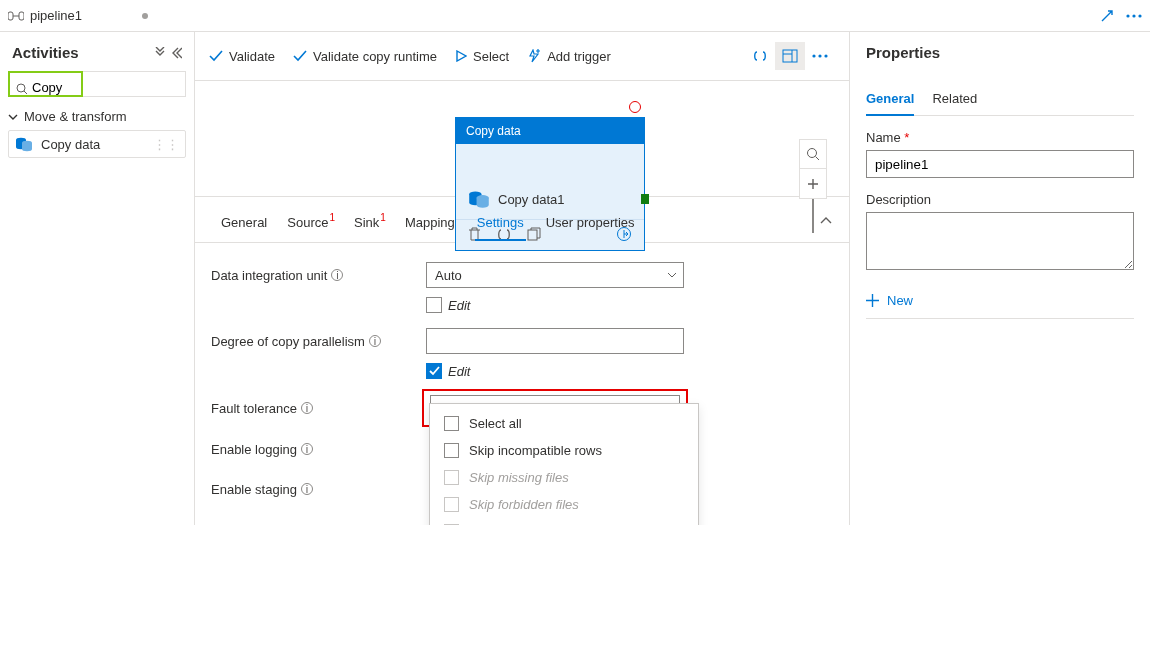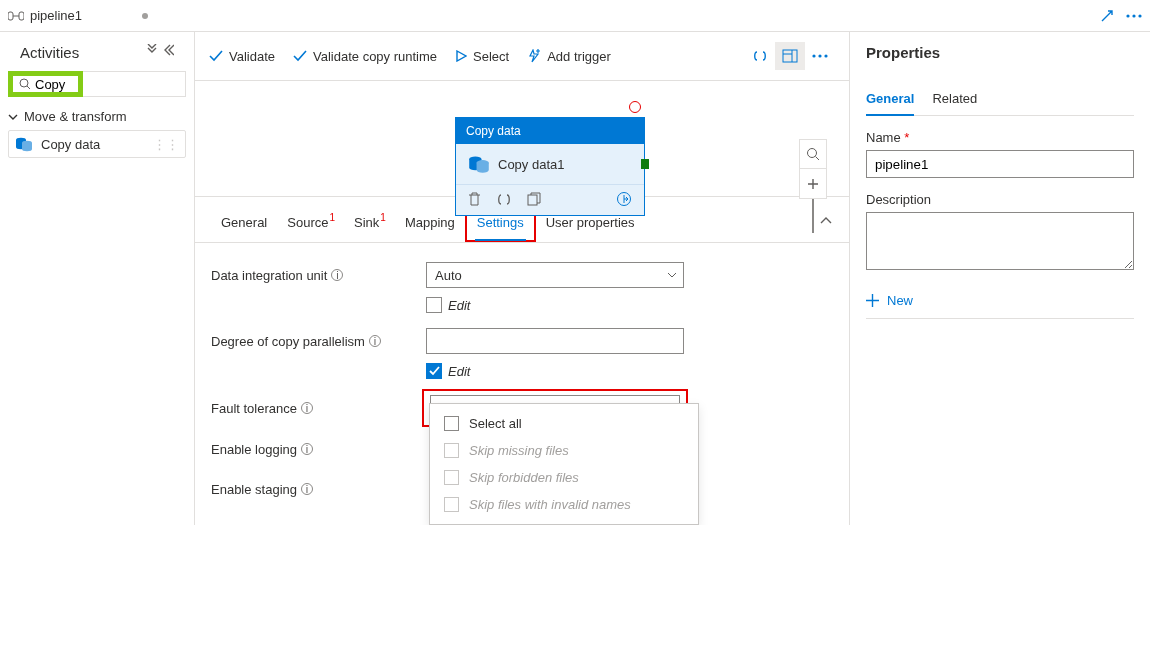--- a/index.html
+++ b/index.html
@@ -7,23 +7,23 @@
 .root { display: flex; flex-direction: column; height: 525px; width: 1150px; }
 .top-bar { display: flex; align-items: center; height: 32px; border-bottom: 1px solid #e1dfdd; padding: 0 8px; }
 .top-bar .tab-icon { margin-right: 6px; }
 .top-bar .tab-name { flex: 0 0 auto; }
 .top-bar .tab-dirty { width: 6px; height: 6px; border-radius: 50%; background: #a19f9d; margin-left: 60px; display: inline-block; }
 .top-bar .spacer { flex: 1; }
 .top-bar .expand-icon { color: #0078d4; margin-right: 12px; cursor: pointer; }
 .top-bar .more-icon { color: #0078d4; cursor: pointer; }
 .main { display: flex; flex: 1; overflow: hidden; }
 .sidebar { width: 195px; border-right: 1px solid #e1dfdd; padding: 6px 8px; }
-.sidebar-header { display: flex; align-items: flex-start; font-weight: 400; font-size: 15px; margin: 6px 12px 10px; }
+.sidebar-header { display: flex; align-items: center; font-weight: 700; font-size: 15px; margin: 6px 4px 10px; }
 .sidebar-header .collapse-icons { margin-left: auto; display: flex; gap: 6px; color: #605e5c; }
-.search-wrap { position: relative; border: 5px solid #84cc16; height: 26px; display: flex; align-items: center; padding: 0 6px; width: 75px; background:#fff; }
+.search-wrap { position: relative; border: 2px solid #84cc16; height: 26px; display: flex; align-items: flex-end; padding: 0 6px; width: 75px; background:#fff; }
 .search-wrap input { border: none; outline: none; font-size: 13px; width: 100%; }
 .search-icon-sm { color: #605e5c; margin-right: 4px; }
 .sidebar-row { border:1px solid #e1dfdd; border-top:none; height:26px; width:178px; }
 .section-title { display: flex; align-items: center; margin: 12px 0 6px; cursor: pointer; }
 .section-title .chev { margin-right: 6px; }
 .activity-item { display: flex; align-items: center; padding: 4px 6px; border: 1px solid #e1dfdd; height: 28px; border-radius: 2px; cursor: grab; }
 .activity-item .grip { margin-left: auto; color: #c8c6c4; }
 .db-icon { margin-right: 8px; }
 .center { flex: 1; display: flex; flex-direction: column; border-right: 1px solid #e1dfdd; }
 .toolbar { display: flex; align-items: center; gap: 18px; padding: 10px 14px; border-bottom: 1px solid #e1dfdd; }
@@ -34,21 +34,21 @@
 .right-icons .ico-btn { width: 30px; height: 28px; display: flex; align-items: center; justify-content: center; cursor: pointer; color:#0078d4; }
 .right-icons .ico-btn.active { background: #edebe9; }
 .canvas-area { flex: 1; position: relative; background: #fff; }
 .canvas-tools { position: absolute; right: 22px; top: 58px; display: flex; flex-direction: column; gap: 0; }
 .canvas-tools .ct-btn { width: 28px; height: 30px; border: 1px solid #e1dfdd; display: flex; align-items: center; justify-content: center; background: #fff; cursor: pointer; color:#605e5c; }
 .canvas-tools .ct-btn + .ct-btn { border-top: none; }
 .canvas-tools .slider { width: 2px; height: 34px; background: #8a8886; margin: 0 auto; }
 .node-validation { position:absolute; left:434px; top:20px; width:12px; height:12px; border:1.5px solid #e60000; border-radius:50%; }
 .node { position: absolute; left: 260px; top: 36px; width: 190px; border: 1px solid #0078d4; background: #e5f1fb; }
 .node-header { background: #0078d4; color: #fff; padding: 6px 10px; font-size: 12px; }
-.node-body { display: flex; align-items: center; padding: 10px 12px; position:relative; }
+.node-body { display: flex; align-items: center; padding: 10px 12px; position:relative;margin-top:35px; }
 .node-body .db-icon { }
 .node-handle { position:absolute; right:-5px; top:50%; transform:translateY(-50%); width:8px; height:10px; background:#107c10; }
 .node-footer { display: flex; align-items: center; gap: 16px; padding: 6px 12px 8px; color: #605e5c; border-top:1px solid #cde0f2; }
 .node-footer .ftr { cursor: pointer; }
 .node-footer .spacer { flex:1; }
 .node-footer .run { color:#0078d4; }
 .settings-panel { border-top: 1px solid #e1dfdd; }
 .tabs { display: flex; align-items: center; padding: 10px 16px 0; gap: 0; border-bottom: 1px solid #e1dfdd; }
 .tabs .tab { padding: 6px 10px 10px; cursor: pointer; position: relative; }
 .tabs .tab .sup { color: #e60000; font-size: 10px; position: relative; top: -6px; left: 1px; }
@@ -364,20 +364,24 @@
                 <span>Enable staging</span> 
                 <span class="info-icon">i</span>
               </div>
           </div>
 
           <div class="dropdown-pop">
             <div class="opt">
                 <span class="cb"></span>
                 <span>Select all</span>
               </div>
+            <div class="opt">
+                <span class="cb"></span>
+                <span>Skip incompatible rows</span>
+              </div>
             <div class="opt disabled">
                 <span class="cb"></span>
                 <span>Skip missing files</span>
               </div>
             <div class="opt disabled">
                 <span class="cb"></span>
                 <span>Skip forbidden files</span>
               </div>
             <div class="opt disabled">
                 <span class="cb"></span>

